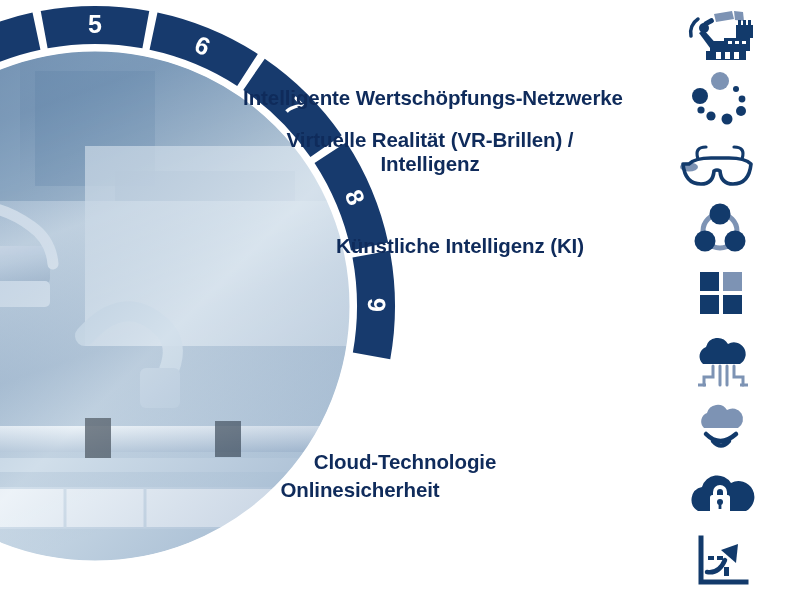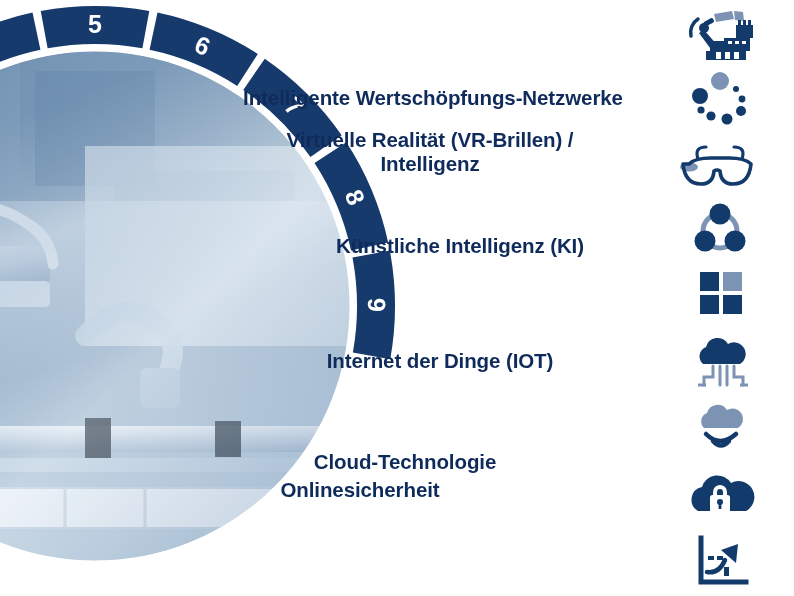--- a/index.html
+++ b/index.html
@@ -147,21 +147,20 @@
           <text x="590.9978864842553" y="316.91014157729734" text-anchor="middle" fill="#ffffff" font-size="25" font-weight="bold" font-family="&quot;Liberation Sans&quot;, sans-serif" transform="rotate(89.77777777777777 590.9978864842553 308.91014157729734)">9</text>
         </g>
     </svg>
   </div>
 
   <div class="labels">
     <div class="label" style="top: 86px; left: 48px; width: 470px;">Intelligente Wertschöpfungs-Netzwerke</div>
     <div class="label" style="top: 128px; left: 70px; width: 420px;">Virtuelle Realität (VR-Brillen) /
 Intelligenz</div>
     <div class="label" style="top: 206px; left: 100px; width: 420px; margin-top: 28px;">Künstliche Intelligenz (KI)</div>
-    <div class="label" style="top: 349px; left: 80px; width: 420px;">Internet der Dinge (IOT)</div>
     <div class="label" style="top: 415px; left: 45px; width: 420px; margin-top: 35px;">Cloud-Technologie</div>
     <div class="label" style="top: 478px; left: 0px; width: 420px;">Onlinesicherheit</div>
   </div>
 
   <div class="icons">
 
     <div class="icon" style="top: 5px;">
       <svg viewBox="0 0 80 62">
         <path d="M11 31 a16 16 0 0 1 7 -17" stroke="#123a6b" stroke-width="3.5" fill="none" stroke-linecap="round"></path>
         <path d="M34 9 l18 -3 l2 8 l-18 3 z" fill="#7d93b4"></path>

